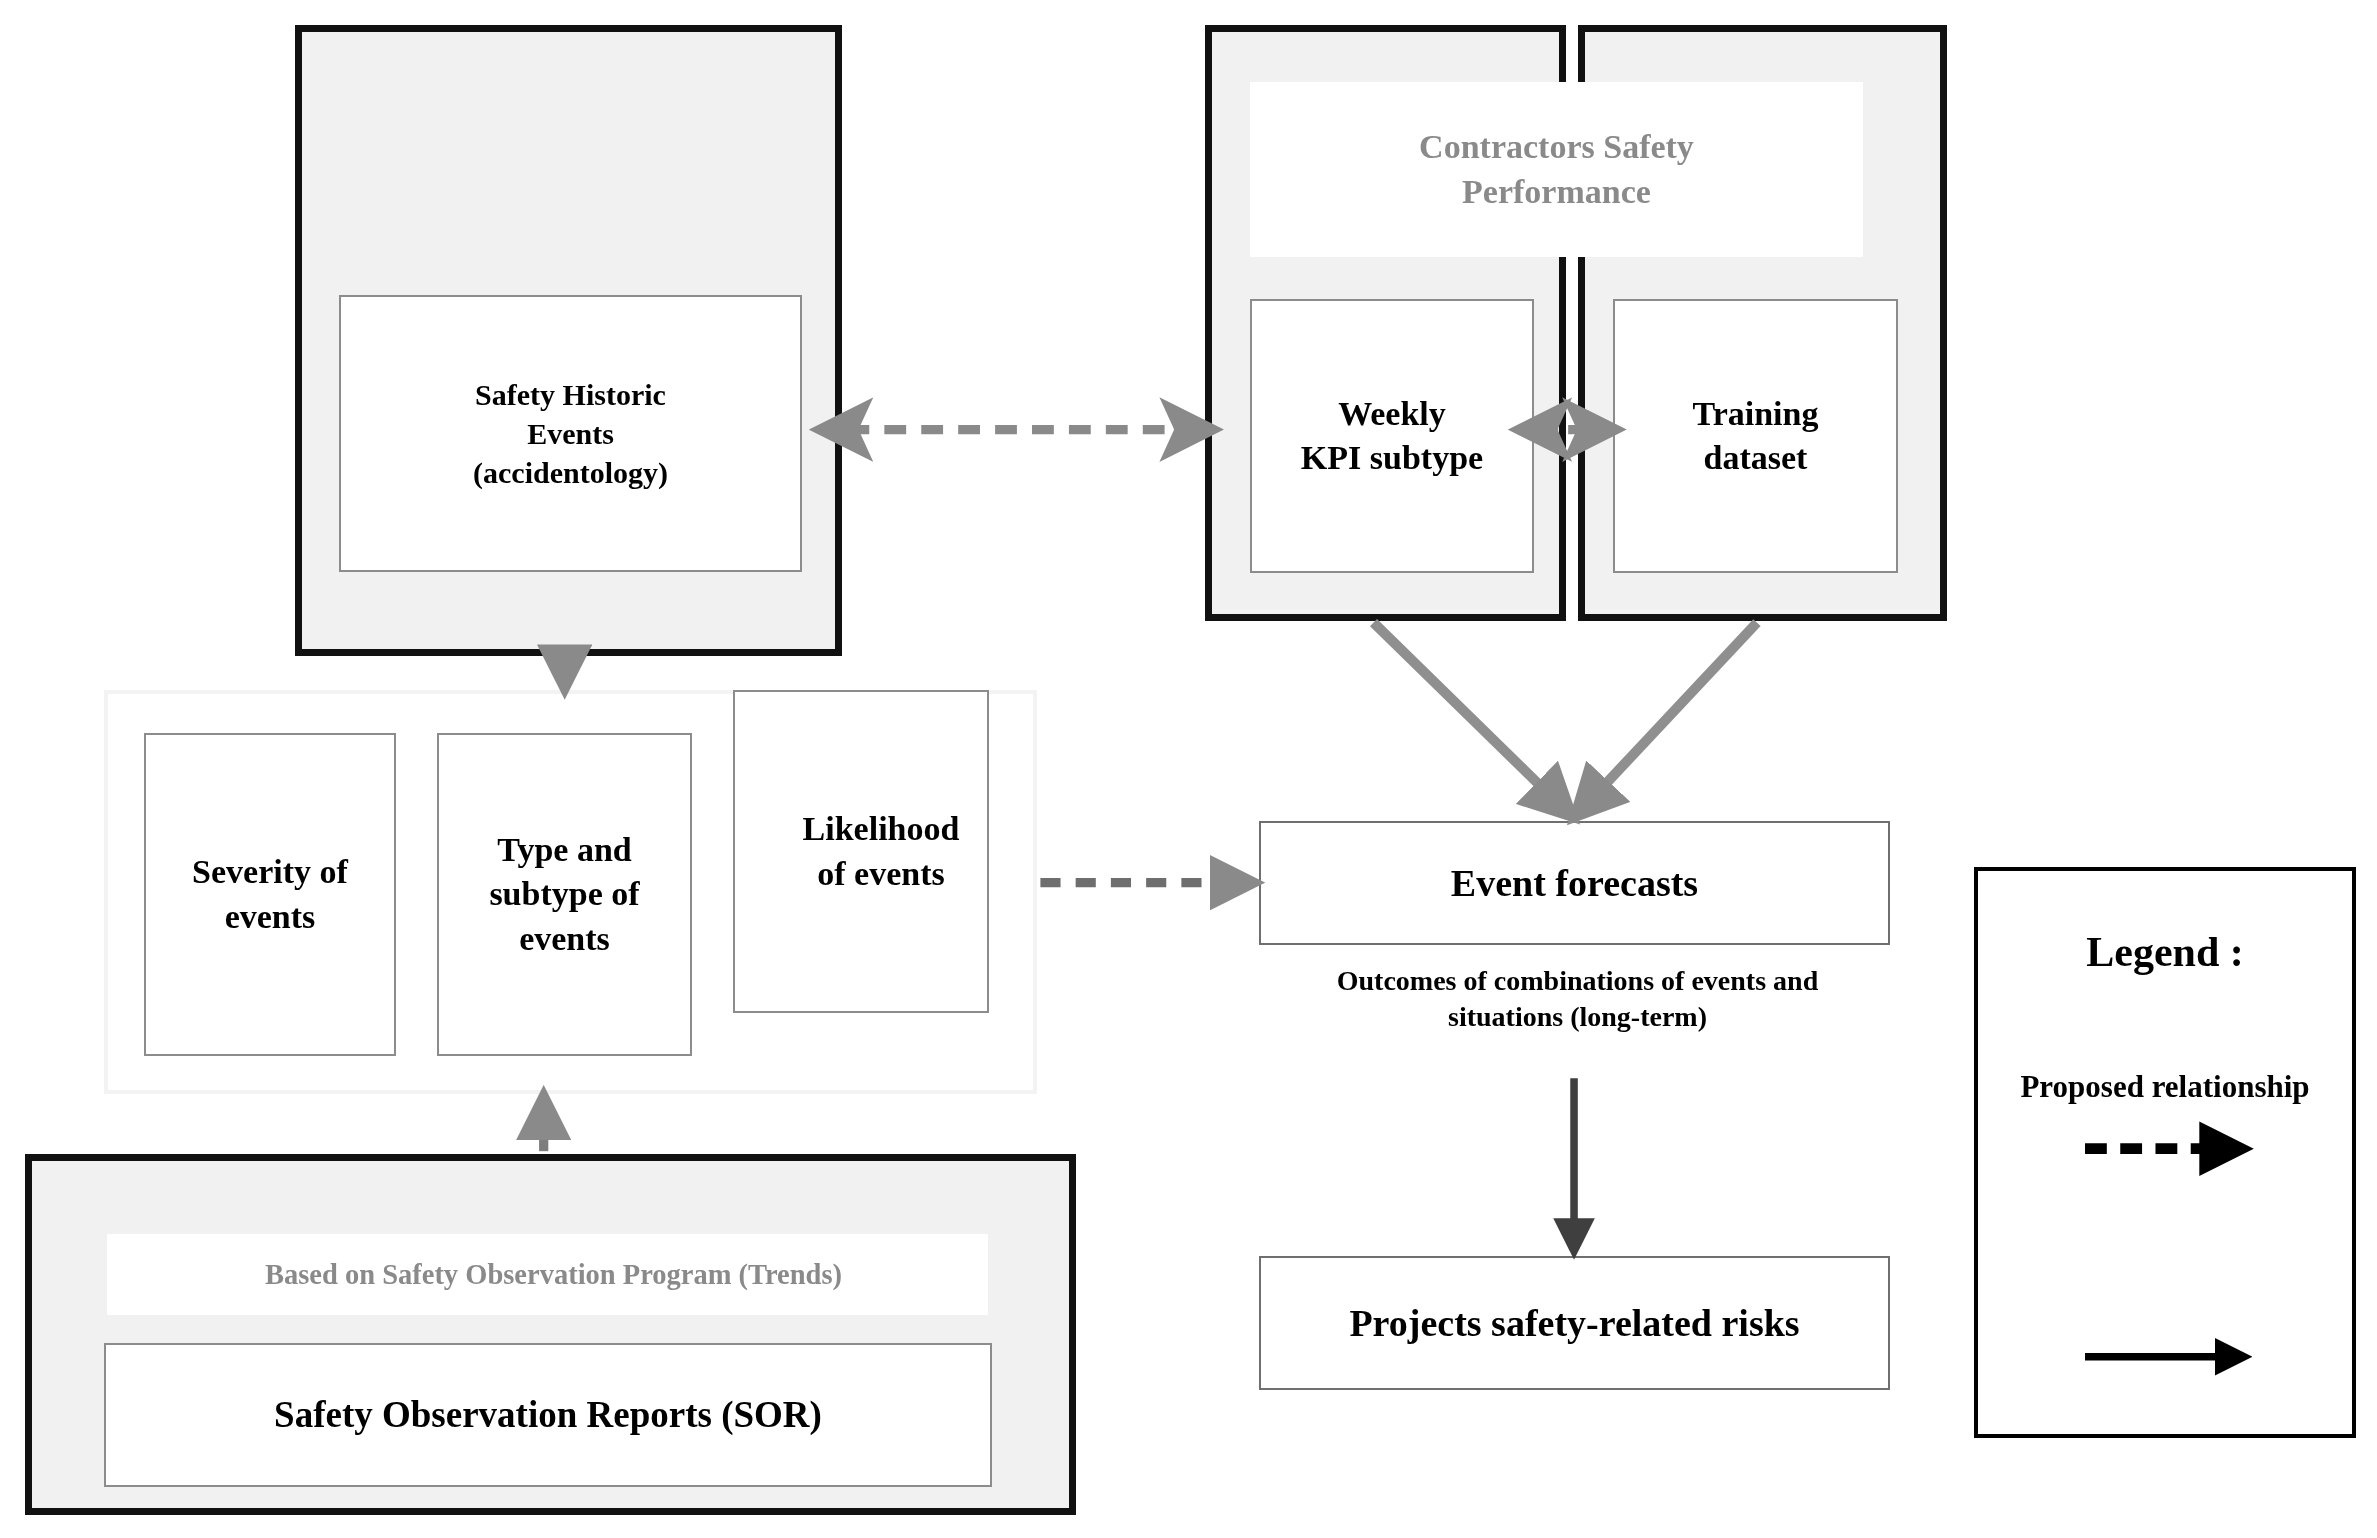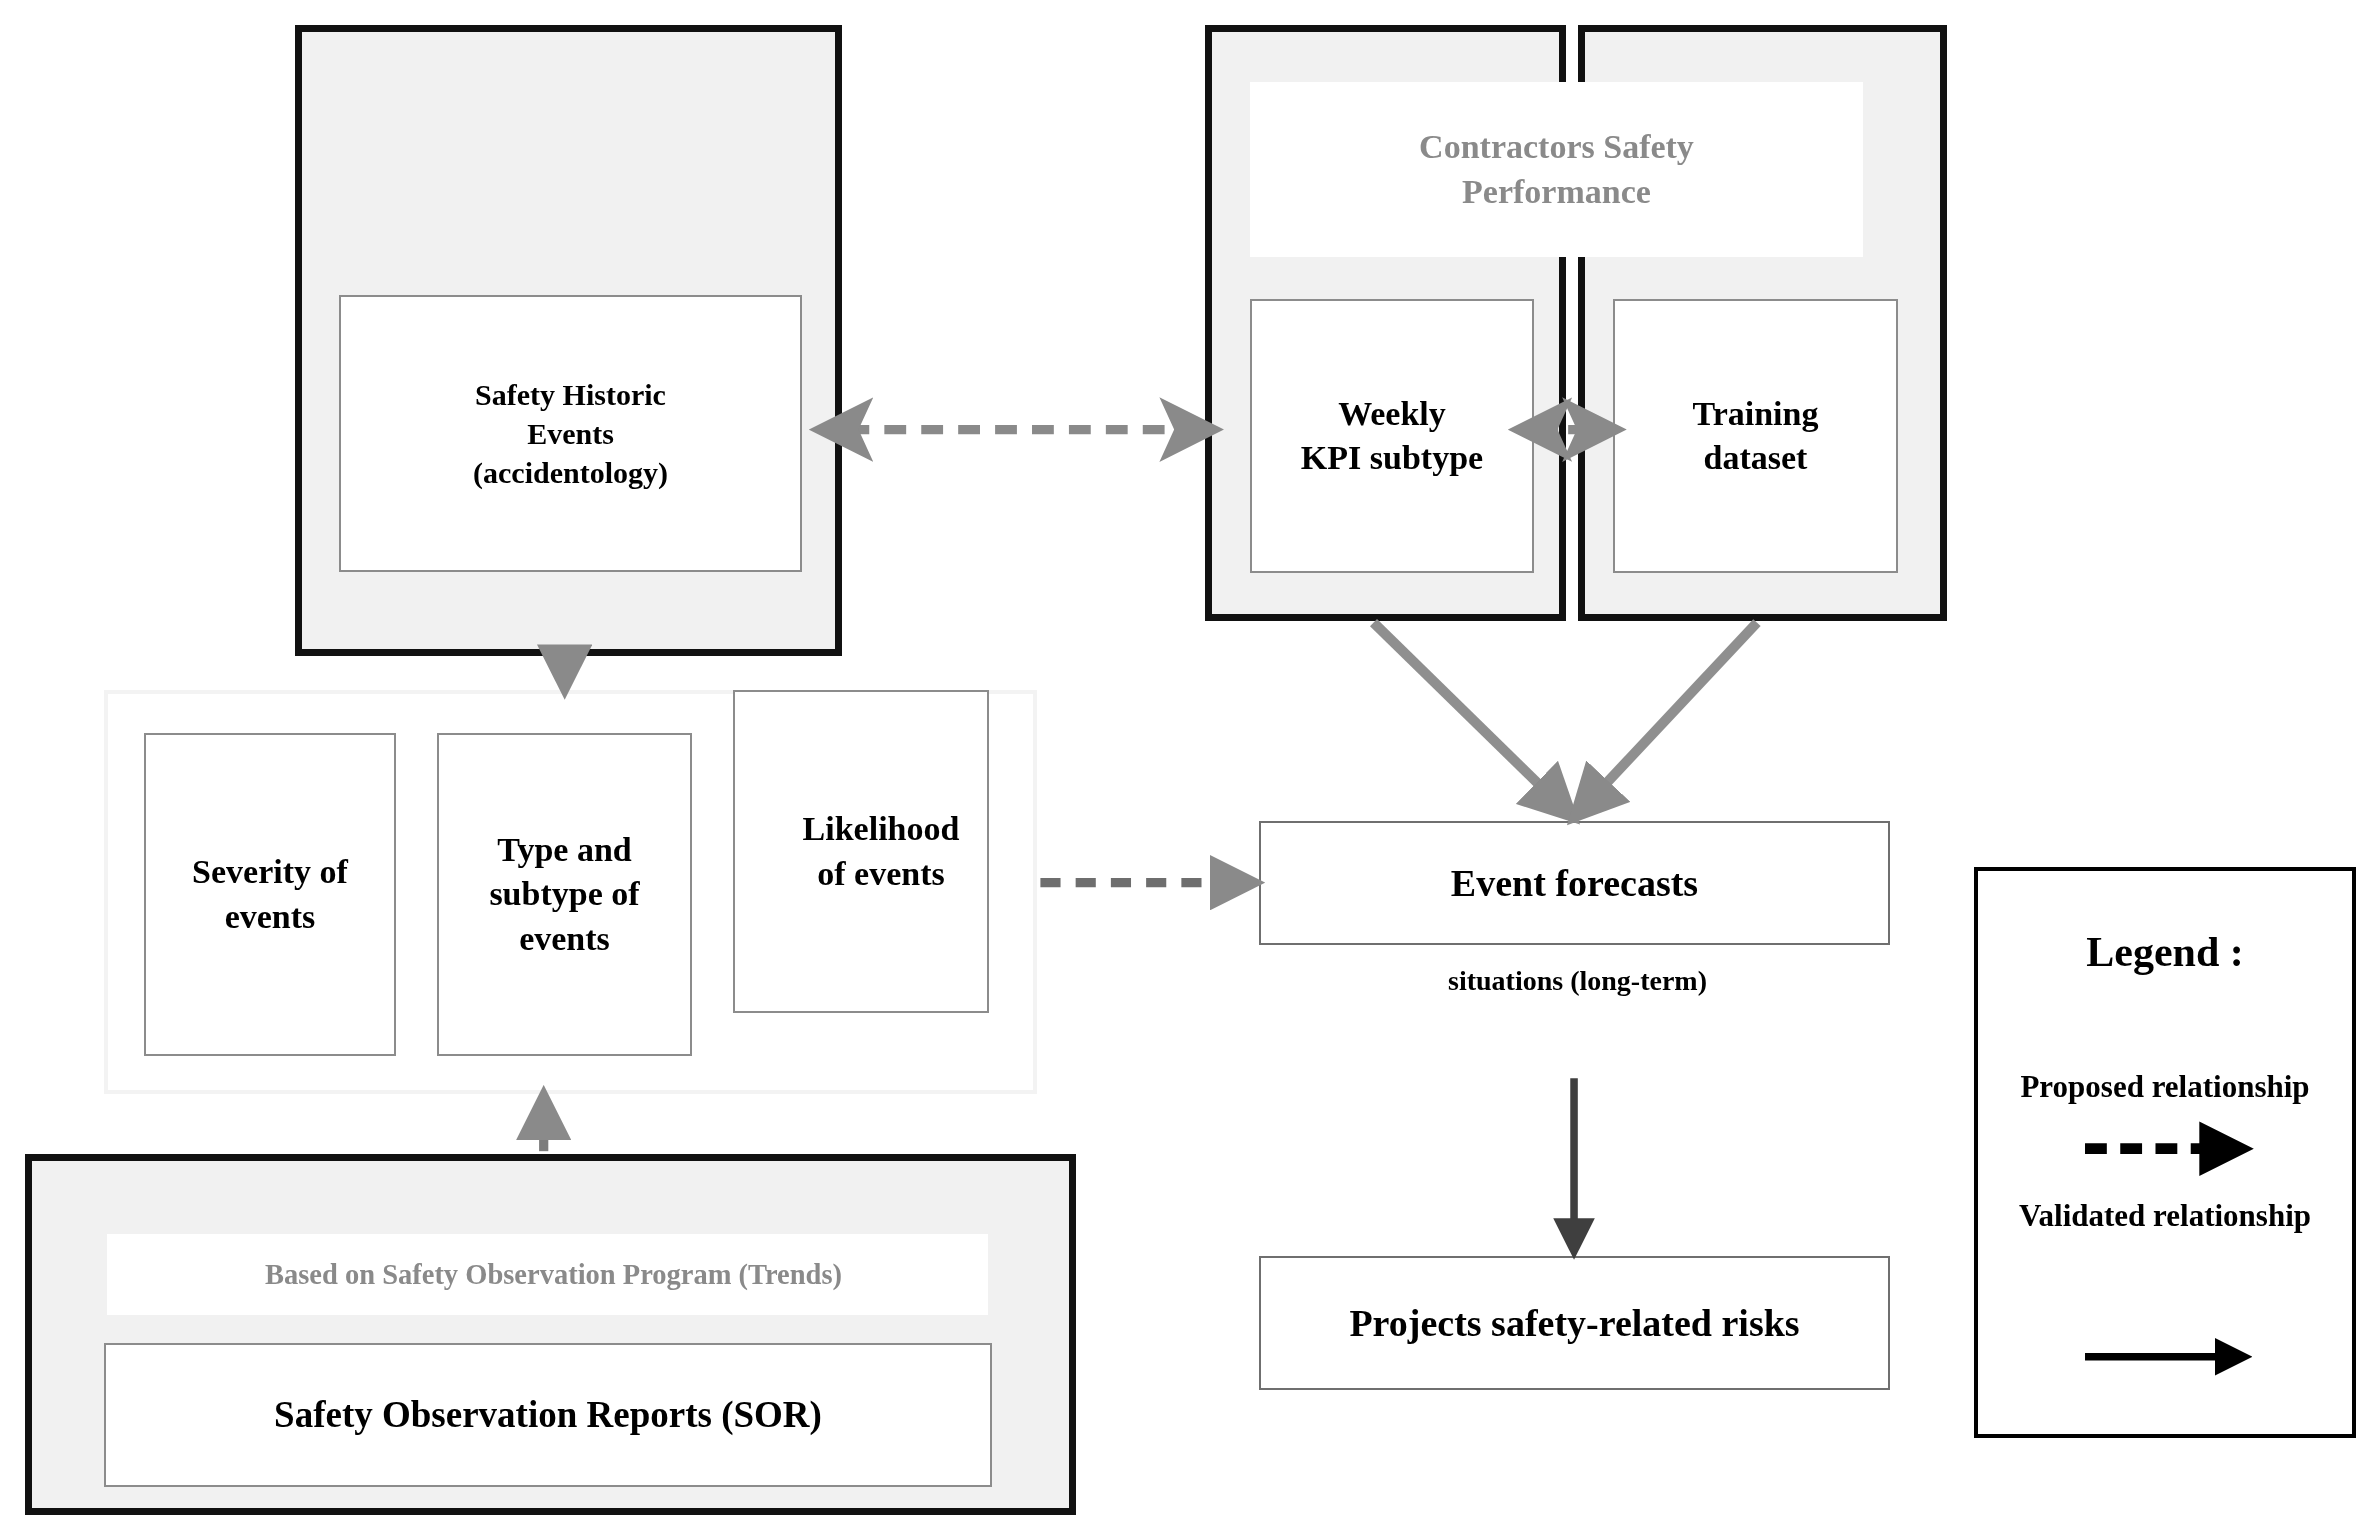--- a/index.html
+++ b/index.html
@@ -139,37 +139,35 @@
     <div>Based on Safety Observation  Program (Trends)</div>
   </div>
   <div class="abs node" style="left:104px; top:1343px; width:888px; height:144px; font-size:37px;">
     <div>Safety Observation Reports (SOR)</div>
   </div>
 
   <div class="abs plainbox" style="left:1259px; top:821px; width:631px; height:124px; font-size:38px;">
     <div>Event forecasts</div>
   </div>
   <div class="abs plaintext" style="left:1242px; top:963px; width:671px; font-size:28px;">
+    <div>Outcomes of combinations of events and</div>
     <div>situations (long-term)</div>
   </div>
 
   <div class="abs plainbox" style="left:1259px; top:1256px; width:631px; height:134px; font-size:38px;">
     <div>Projects safety-related risks</div>
   </div>
 
   <div class="abs legendbox" style="left:1974px; top:867px; width:382px; height:571px;">
   </div>
   <div class="abs plaintext" style="left:1974px; top:926px; width:382px; font-size:42px;">
     <span>Legend :</span>
   </div>
   <div class="abs plaintext" style="left:1974px; top:1067px; width:382px; font-size:31px;">
     <span>Proposed relationship</span>
-  </div>
-  <div class="abs plaintext" style="left:1974px; top:1196px; width:382px; font-size:31px;">
-    <span>Validated relationship</span>
   </div>
 
   <svg class="overlay" viewBox="0 0 2833 1833" xmlns="http://www.w3.org/2000/svg">
     <defs>
       <marker id="grayHeadR" markerWidth="7" markerHeight="7" refX="4.2" refY="3.5" orient="auto" markerUnits="strokeWidth">
         <path d="M0,0 L7,3.5 L0,7 L1.6,3.5 Z" fill="#8a8a8a"></path>
       </marker>
       <marker id="grayHeadL" markerWidth="7" markerHeight="7" refX="2.8" refY="3.5" orient="auto-start-reverse" markerUnits="strokeWidth">
         <path d="M0,0 L7,3.5 L0,7 L1.6,3.5 Z" fill="#8a8a8a"></path>
       </marker>

